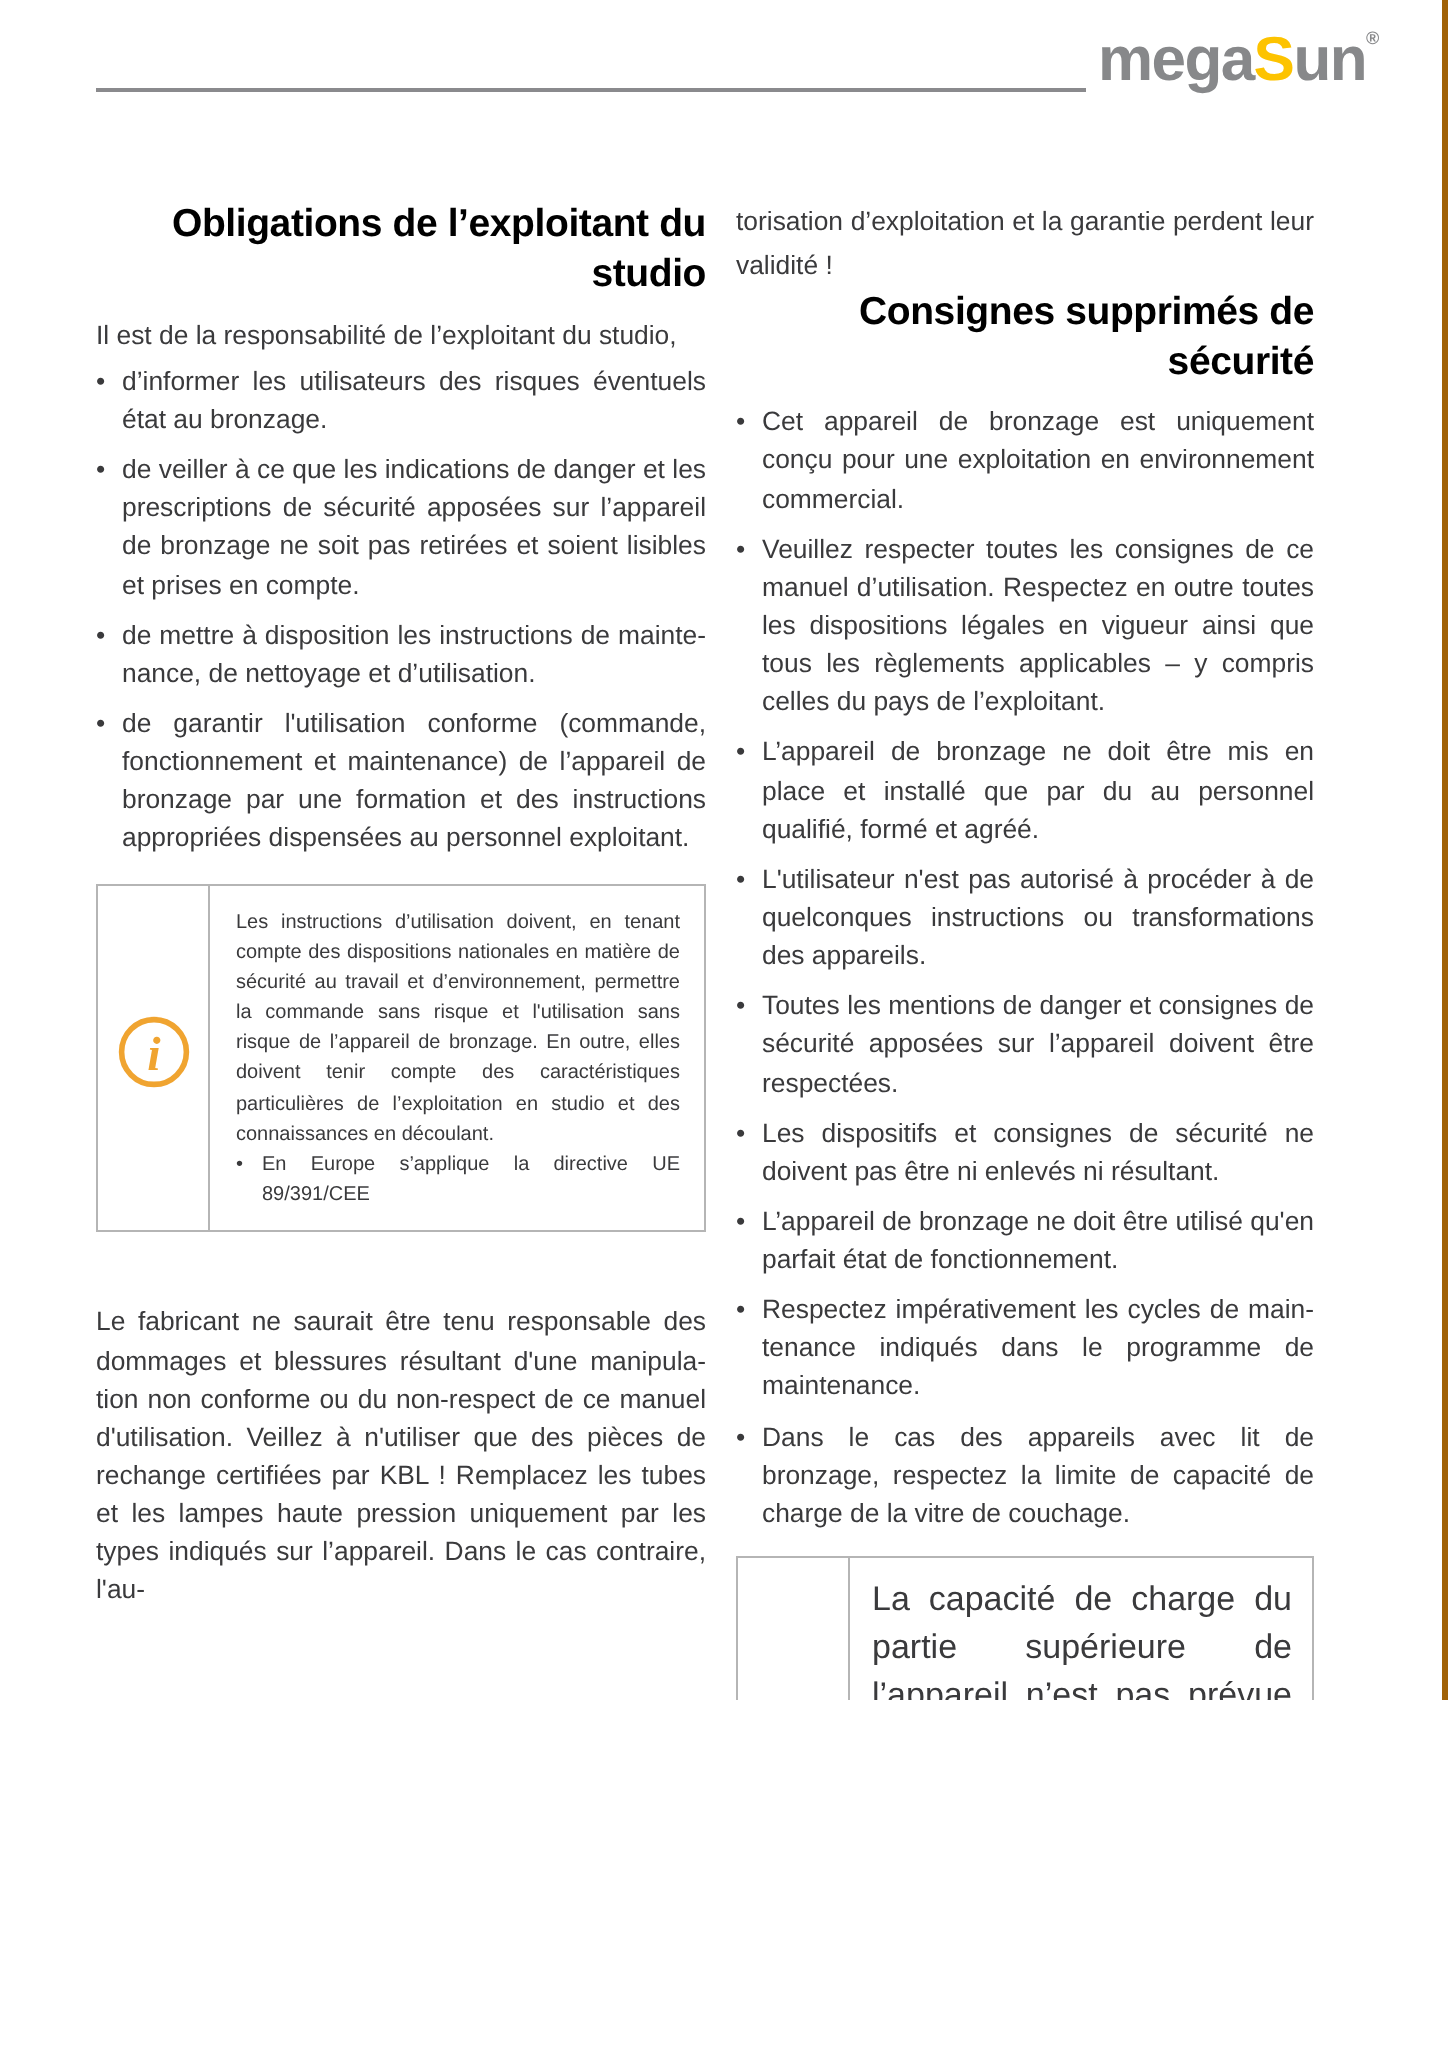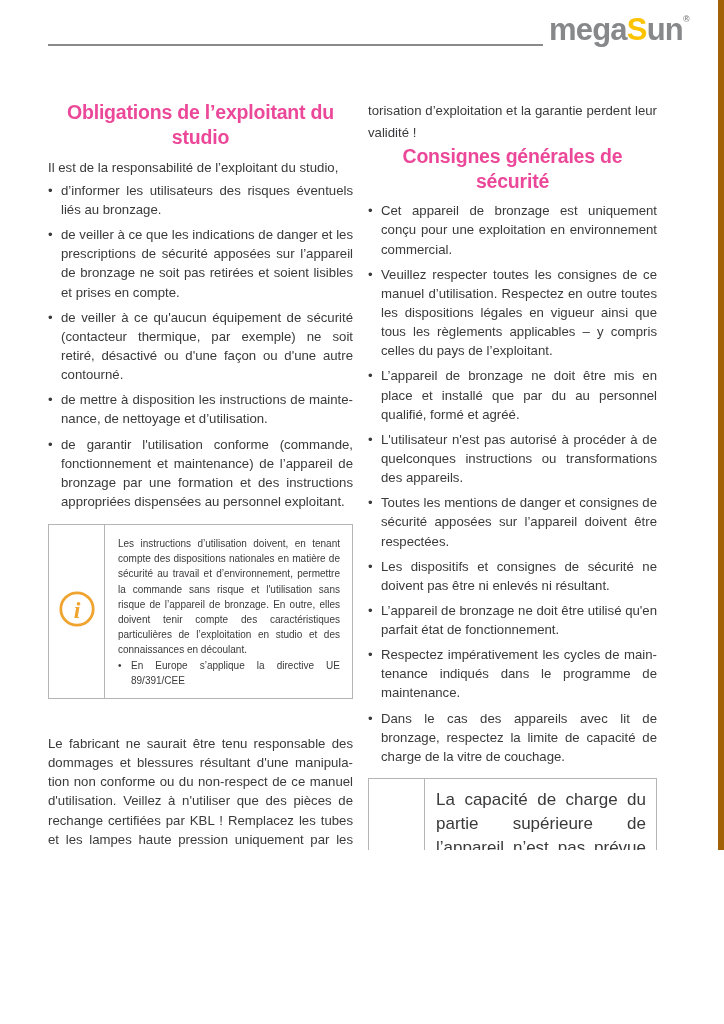--- a/index.html
+++ b/index.html
@@ -1,34 +1,34 @@
 <!DOCTYPE html>
 <html><head>
 <meta charset="utf-8">
 <style>
   * { margin:0; padding:0; box-sizing:border-box; }
   html,body { background:#ffffff; }
   body { width:724px; height:1024px; font-family:"Liberation Sans", sans-serif; color:#3a3a3c; }
   .page { position:relative; width:724px; height:850px; background:#ffffff; overflow:hidden;
-          border-right:6px solid #a16207; }
+          border-right:3px solid #a16207; }
 
   
   .header-rule { position:absolute; left:48px; top:44px; width:495px; height:2px; background:#8a8a8d; }
   .logo { position:absolute; left:549px; top:14px; font-size:31px; font-weight:bold;
           color:#87888a; letter-spacing:-0.8px; line-height:1; }
   .logo .accent { color:#fdc300; }
   .logo .rmark { font-size:9px; vertical-align:18px; letter-spacing:0; color:#87888a; }
 
   
   .col { position:absolute; top:100px; font-size:13.2px; line-height:1.45; text-align:justify; }
   .col-left  { left:48px;  width:305px; }
   .col-right { left:368px; width:289px; }
 
-  h1.section-title { color:#ec4899; font-size:19.5px; line-height:1.3; letter-spacing:-0.2px;
-                     margin:0 0 7px 0; text-align:center; }
+  h1.section-title { color:#000000; font-size:19.5px; line-height:1.3; letter-spacing:-0.2px;
+                     margin:0 0 7px 0; text-align:right; }
   .intro { margin-bottom:4px; }
 
   ul.bullets { list-style:none; }
   ul.bullets li { position:relative; padding-left:13px; margin-bottom:6px; }
   ul.bullets li::before { content:"\2022"; position:absolute; left:0; top:0; }
 
   
   .box { border:1px solid #b5b5b5; display:flex; align-items:stretch; background:#fff; }
   .box-icon-cell { width:56px; border-right:1px solid #b5b5b5; display:flex;
                    align-items:center; justify-content:center; flex-shrink:0; }
@@ -55,23 +55,22 @@
 
 <div class="page">
 
   <div class="header-rule"></div>
   <div class="logo"><span>mega</span><span class="accent">S</span><span>un</span><span class="rmark">®</span></div>
 
   <div class="col col-left">
     <h1 class="section-title">Obligations de l’exploitant du studio</h1>
     <p class="intro">Il est de la responsabilité de l’exploitant du studio,</p>
     <ul class="bullets">
-      <li>d’informer les utilisateurs des risques éventuels liés au bronzage.</li>
+      <li>d’informer les utilisateurs des risques éventuels état au bronzage.</li>
       <li>de veiller à ce que les indications de danger et les prescriptions de sécurité apposées sur l’appareil de bronzage ne soit pas retirées et soient lisibles et prises en compte.</li>
-      <li>de veiller à ce qu'aucun équipement de sécurité (contacteur thermique, par exemple) ne soit retiré, désactivé ou d'une façon ou d'une autre contourné.</li>
       <li>de mettre à disposition les instructions de mainte­nance, de nettoyage et d’utilisation.</li>
       <li>de garantir l'utilisation conforme (commande, fonctionnement et maintenance) de l’appareil de bronzage par une formation et des instructions appropriées dispensées au personnel exploitant.</li>
     </ul>
 
     <div class="box info-box">
       <div class="box-icon-cell">
         <span>
           <svg width="40" height="40" viewBox="0 0 40 40">
             <circle cx="20" cy="20" r="16.2" fill="none" stroke="#f0a430" stroke-width="2.8"></circle>
             <text x="20" y="29" text-anchor="middle" font-family="Liberation Serif, serif" font-style="italic" font-weight="bold" font-size="24" fill="#f0a430">i</text>
@@ -84,21 +83,21 @@
           <li>En Europe s’applique la directive UE 89/391/CEE</li>
         </ul>
       </div>
     </div>
 
     <p class="after-box">Le fabricant ne saurait être tenu responsable des dommages et blessures résultant d'une manipula­tion non conforme ou du non-respect de ce manuel d'utilisation. Veillez à n'utiliser que des pièces de rechange certifiées par KBL ! Remplacez les tubes et les lampes haute pression uniquement par les types indiqués sur l’appareil. Dans le cas contraire, l'au-</p>
   </div>
 
   <div class="col col-right">
     <p class="continuation">torisation d’exploitation et la garantie perdent leur validité !</p>
-    <h1 class="section-title">Consignes générales de sécurité</h1>
+    <h1 class="section-title">Consignes supprimés de sécurité</h1>
     <ul class="bullets">
       <li>Cet appareil de bronzage est uniquement conçu pour une exploitation en environnement commer­cial.</li>
       <li>Veuillez respecter toutes les consignes de ce manuel d’utilisation. Respectez en outre toutes les dispositions légales en vigueur ainsi que tous les règlements applicables – y compris celles du pays de l’exploitant.</li>
       <li>L’appareil de bronzage ne doit être mis en place et installé que par du au personnel qualifié, formé et agréé.</li>
       <li>L'utilisateur n'est pas autorisé à procéder à de quelconques instructions ou transformations des appareils.</li>
       <li>Toutes les mentions de danger et consignes de sécurité apposées sur l’appareil doivent être respectées.</li>
       <li>Les dispositifs et consignes de sécurité ne doivent pas être ni enlevés ni résultant.</li>
       <li>L’appareil de bronzage ne doit être utilisé qu'en parfait état de fonctionnement.</li>
       <li>Respectez impérativement les cycles de main­tenance indiqués dans le programme de mainte­nance.</li>
       <li>Dans le cas des appareils avec lit de bronzage, res­pectez la limite de capacité de charge de la vitre de couchage.</li>

